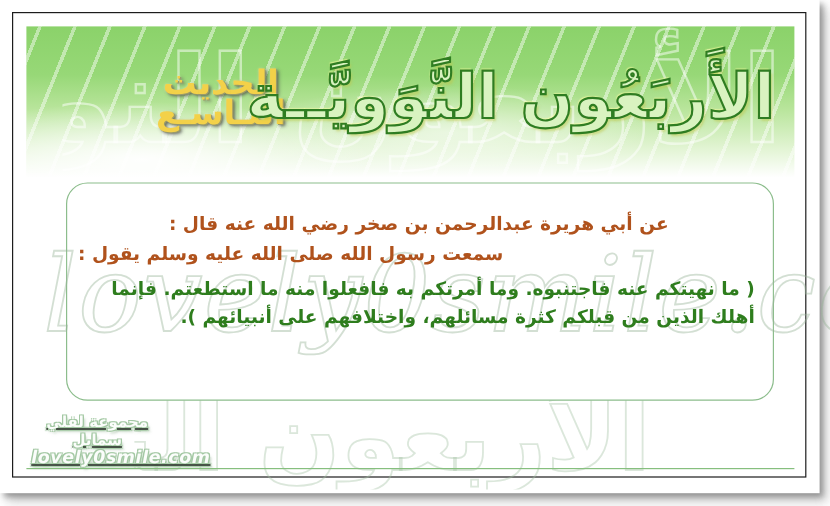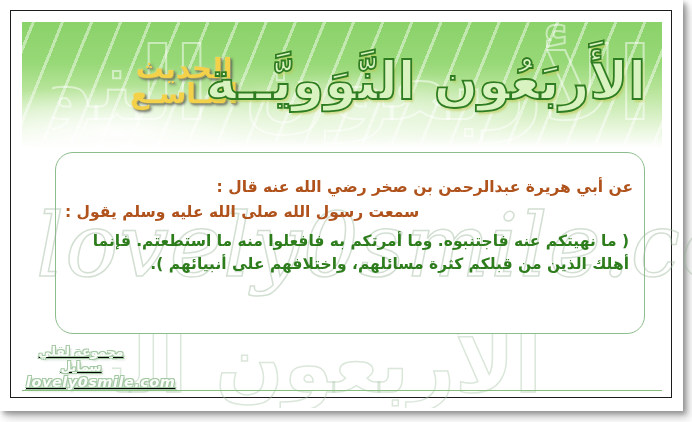--- a/index.html
+++ b/index.html
@@ -52,21 +52,21 @@
   .hadith-box-bg{
     position:absolute;left:55px;top:152px;width:588px;height:180px;
     border:1px solid #8cbd8c;border-radius:18px;background:#ffffff;z-index:2;
   }
   .hadith-content{
     position:absolute;left:55px;top:152px;width:588px;height:180px;
     z-index:4;direction:rtl;box-sizing:border-box;padding:26px 10px 0 10px;
     font-weight:bold;
   }
   .hadith-content p{margin:0;}
-  .narrator{color:#b0521c;font-size:15.5px;text-align:right;margin-bottom:7px !important;}
+  .narrator{color:#b0521c;font-size:15.5px;text-align:center;margin-bottom:7px !important;}
   .intro{color:#b0521c;font-size:15.5px;text-align:left;margin-bottom:9px !important;}
   .hadith-text{color:#2e7d1d;font-size:15.5px;line-height:23px;text-align:right;padding:0 4px;}
   .source{color:#1c57a5;font-size:15px;text-align:left;padding-left:16px;margin-top:11px !important;}
   
   .watermark{
     position:absolute;left:36px;top:190px;width:630px;height:120px;z-index:3;
     font-family:"DejaVu Serif",serif;font-style:italic;
     font-size:88px;line-height:112px;letter-spacing:1px;white-space:nowrap;
     color:rgba(255,255,255,.05);
     -webkit-text-stroke:1.5px rgba(150,178,150,.42);

